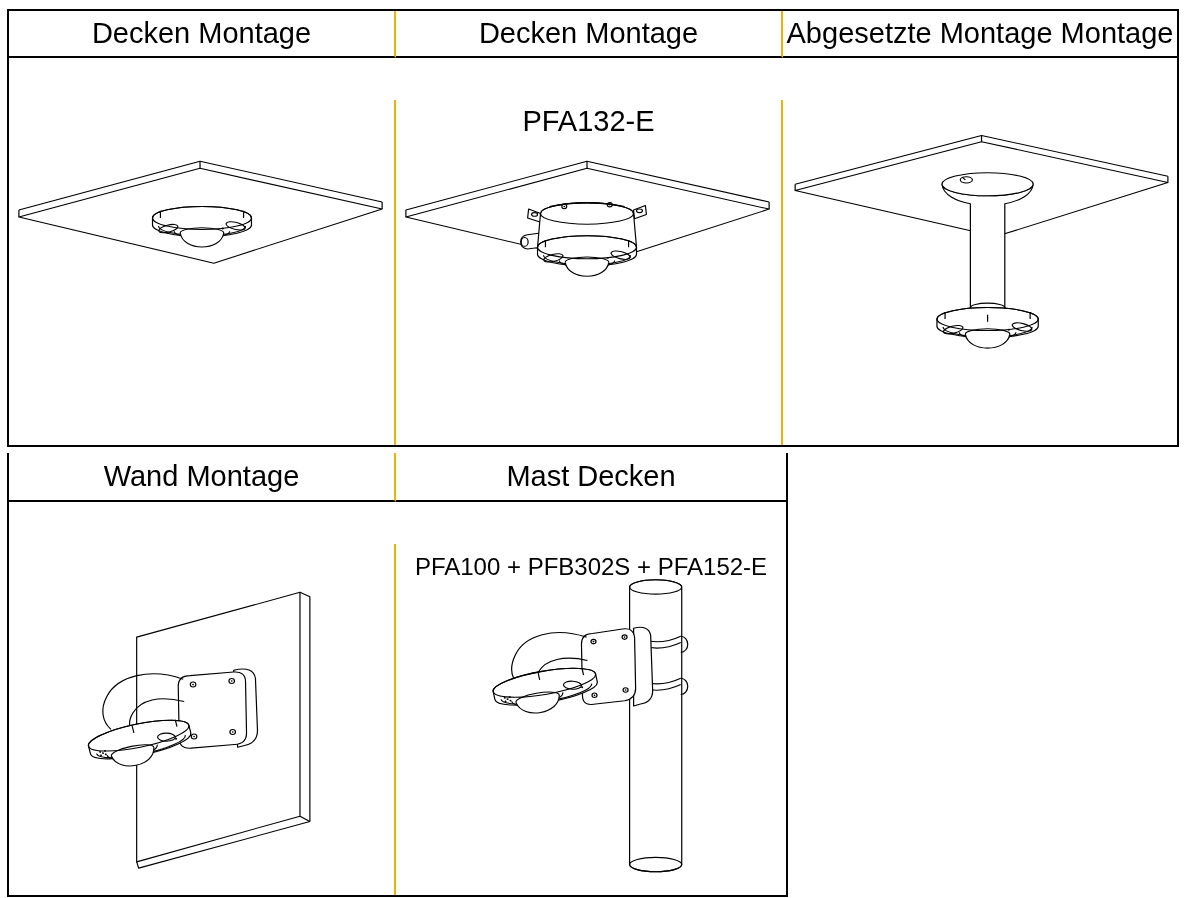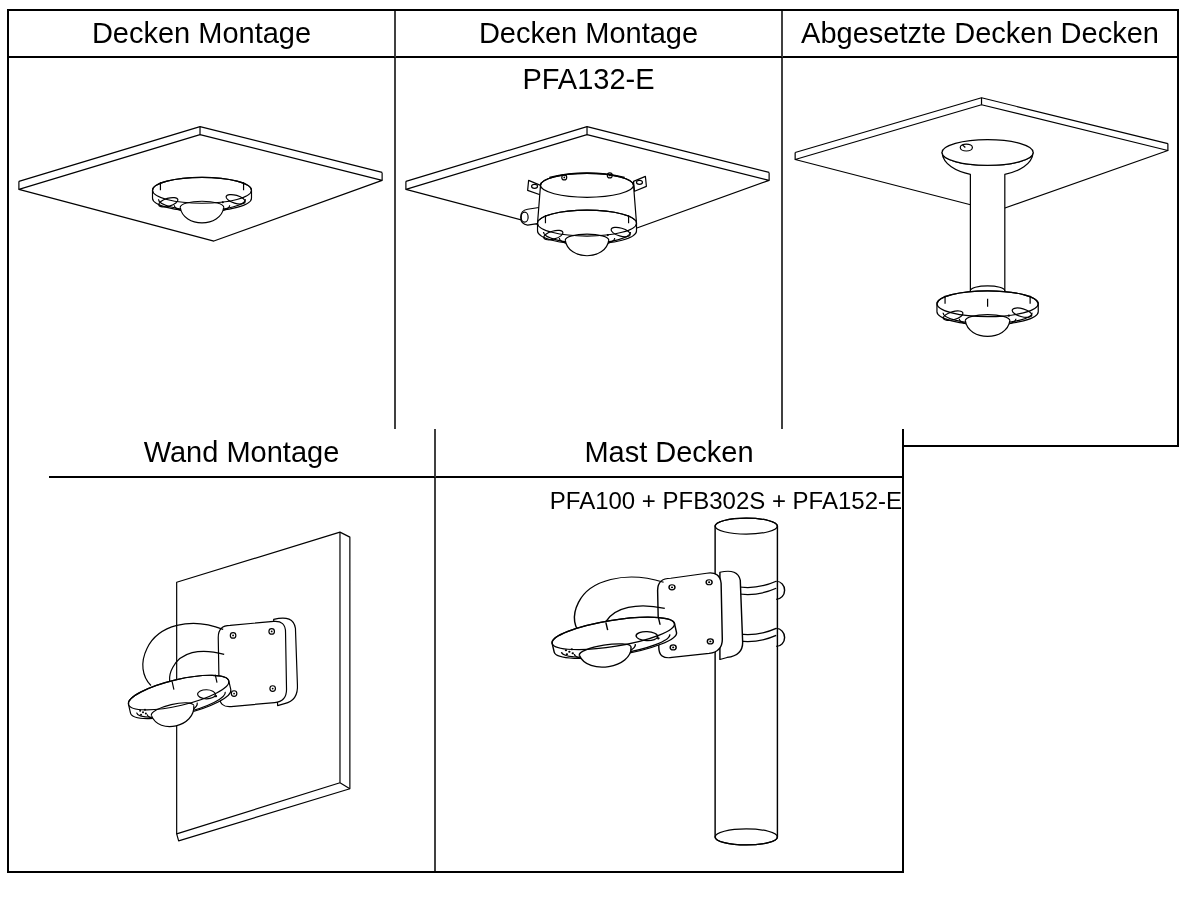--- a/index.html
+++ b/index.html
@@ -1,43 +1,43 @@
 <!DOCTYPE html>
 <html><head>
 <meta charset="utf-8">
 <style>
   html,body{margin:0;padding:0;background:#fff;}
   .page{position:relative;width:1186px;height:898px;background:#fff;
         font-family:"Liberation Sans",sans-serif;color:#000;overflow:hidden;}
   .tbl{position:absolute;box-sizing:border-box;border:2px solid #000;display:grid;background:#fff;}
   .tbl-upper{left:7px;top:9px;width:1172px;height:438px;
              grid-template-columns:387px 387px 1fr;grid-template-rows:47px 1fr;}
-  .tbl-lower{left:7px;top:429px;width:897px;height:444px;border-top:none;
-             grid-template-columns:387px 1fr;grid-template-rows:49px 1fr;padding-left:40px;}
+  .tbl-lower{left:7px;top:453px;width:781px;height:444px;border-top:none;
+             grid-template-columns:387px 1fr;grid-template-rows:49px 1fr;}
   .hcell{display:flex;align-items:center;justify-content:center;
          font-size:29px;line-height:1;white-space:nowrap;box-sizing:border-box;}
-  .ccell{position:relative;box-sizing:border-box;overflow:hidden;}
-  .br{border-right:2px solid #404040;}
+  .ccell{position:relative;box-sizing:border-box;overflow:hidden;margin-top:42px;}
+  .br{border-right:2px solid #eab308;}
   .bb{border-bottom:2px solid #000;}
   .model{position:absolute;left:0;right:0;text-align:center;font-size:29px;line-height:35px;white-space:nowrap;}
-  .model.small{font-size:24px;line-height:30px;text-align:right;}
+  .model.small{font-size:24px;line-height:30px;}
   .draw{position:absolute;left:0;top:0;width:100%;height:100%;display:block;}
   .draw path,.draw ellipse,.draw circle{stroke:#000;stroke-width:1.2;fill:none;stroke-linejoin:round;}
   .draw .w{fill:#fff;}
   .draw .dot{fill:#000;stroke:none;}
 </style>
 </head>
 <body>
 
 <div class="page">
 
   <div class="tbl tbl-upper">
     <div class="hcell br bb">Decken Montage</div>
     <div class="hcell br bb">Decken Montage</div>
-    <div class="hcell bb">Abgesetzte Decken Decken</div>
+    <div class="hcell bb">Abgesetzte Montage Montage</div>
 
     <div class="ccell br">
       <svg class="draw" viewBox="0 0 389 389" preserveAspectRatio="none">
         <g>
           <path class="w" d="M10,132 L193,77 L377,123 L207,184 Z"></path>
           <path d="M10,124 L193,69 L377,115"></path>
           <path d="M10,124 L10,132 M193,69 L193,77 M377,115 L377,123"></path>
         </g>
         <g transform="translate(195,133)">
           <path class="w" d="M-50,0 A50,13 0 0 1 50,0 L50,8 A50,13 0 0 1 -50,8 Z"></path>

